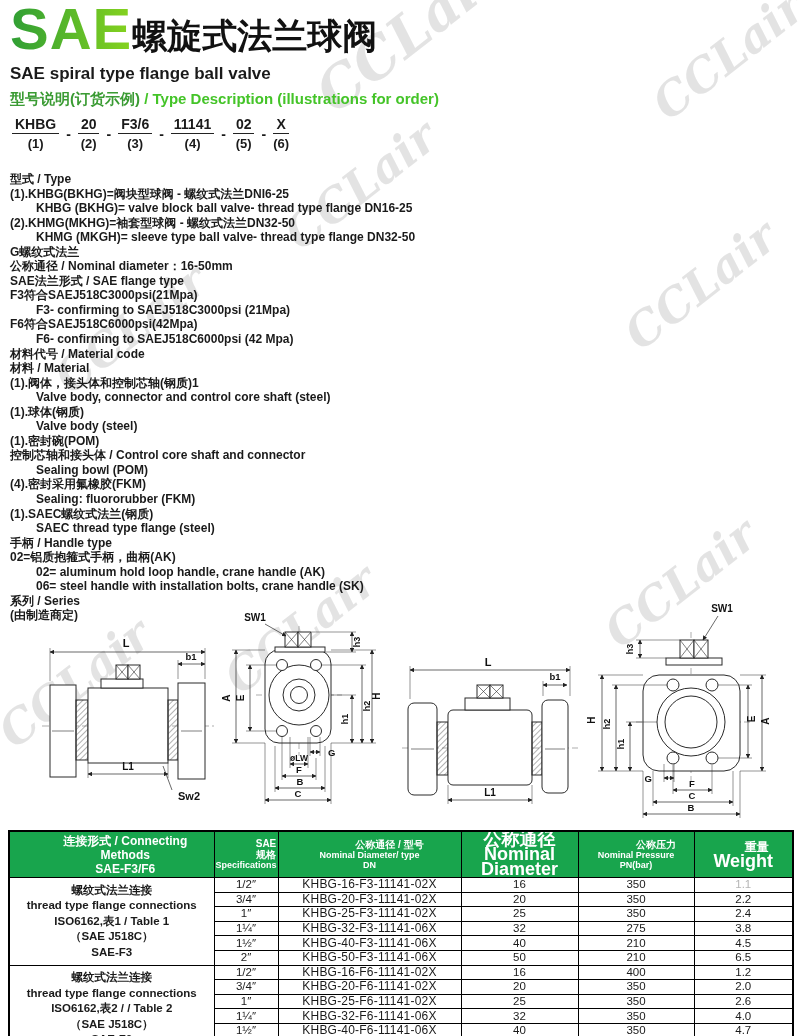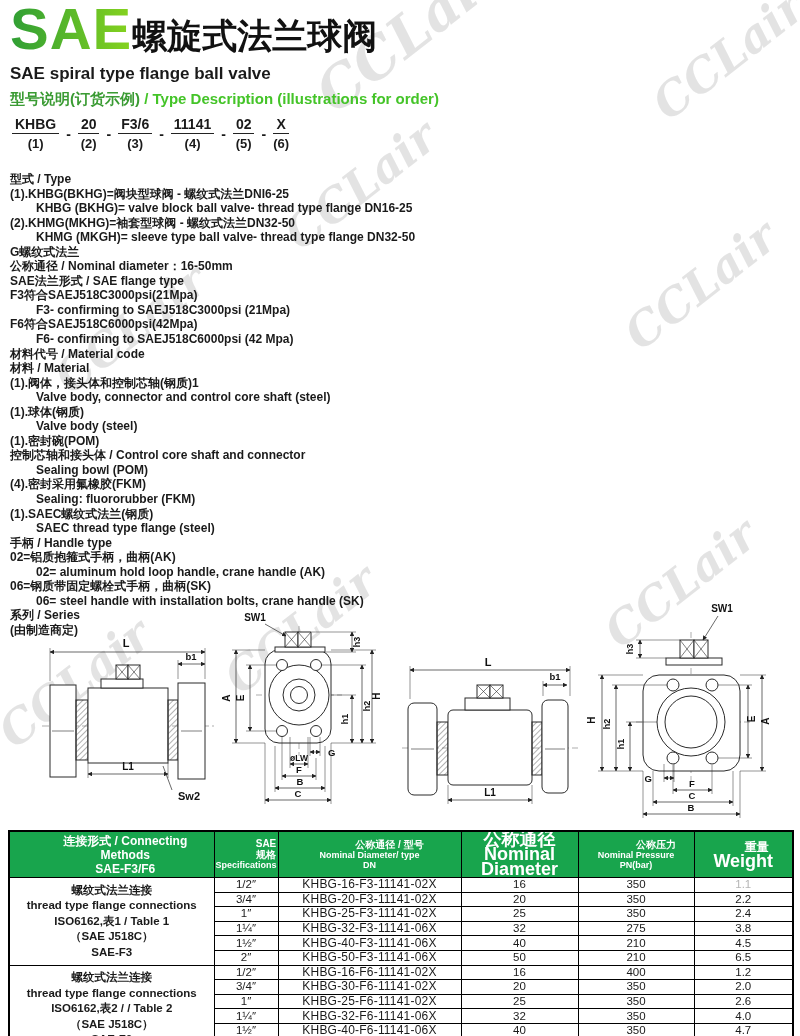--- a/index.html
+++ b/index.html
@@ -120,21 +120,20 @@
     <div class="dl">(1).密封碗(POM)</div>
     <div class="dl">控制芯轴和接头体 / Control core shaft and connector</div>
     <div class="dl ind">Sealing bowl (POM)</div>
     <div class="dl">(4).密封采用氟橡胶(FKM)</div>
     <div class="dl ind">Sealing: fluororubber (FKM)</div>
     <div class="dl">(1).SAEC螺纹式法兰(钢质)</div>
     <div class="dl ind">SAEC thread type flange (steel)</div>
     <div class="dl">手柄 / Handle type</div>
     <div class="dl">02=铝质抱箍式手柄，曲柄(AK)</div>
     <div class="dl ind">02= aluminum hold loop handle, crane handle (AK)</div>
-    <div class="dl">06=钢质带固定螺栓式手柄，曲柄(SK)</div>
     <div class="dl ind">06= steel handle with installation bolts, crane handle (SK)</div>
     <div class="dl">系列 / Series</div>
     <div class="dl">(由制造商定)</div>
   </div>
 
   <svg class="z" style="left:18px;top:606px;" width="385" height="220" viewBox="0 0 385 220">
     <defs>
       <marker id="ar1" viewBox="0 0 10 10" refX="9" refY="5" markerWidth="6.5" markerHeight="6.5" orient="auto-start-reverse">
         <path d="M0,0L10,5L0,10z" fill="#222"></path>
       </marker>
@@ -434,21 +433,21 @@
             <div class="gl">SAE-F6</div>
           </td>
           <td>1/2″</td>
           <td class="type">KHBG-16-F6-11141-02X</td>
           <td>16</td>
           <td>400</td>
           <td>1.2</td>
         </tr>
         <tr>
           <td>3/4″</td>
-          <td class="type">KHBG-30-F6-11141-02X</td>
+          <td class="type">KHBG-20-F6-11141-02X</td>
           <td>20</td>
           <td>350</td>
           <td>2.0</td>
         </tr>
         <tr>
           <td>1″</td>
           <td class="type">KHBG-25-F6-11141-02X</td>
           <td>25</td>
           <td>350</td>
           <td>2.6</td>

